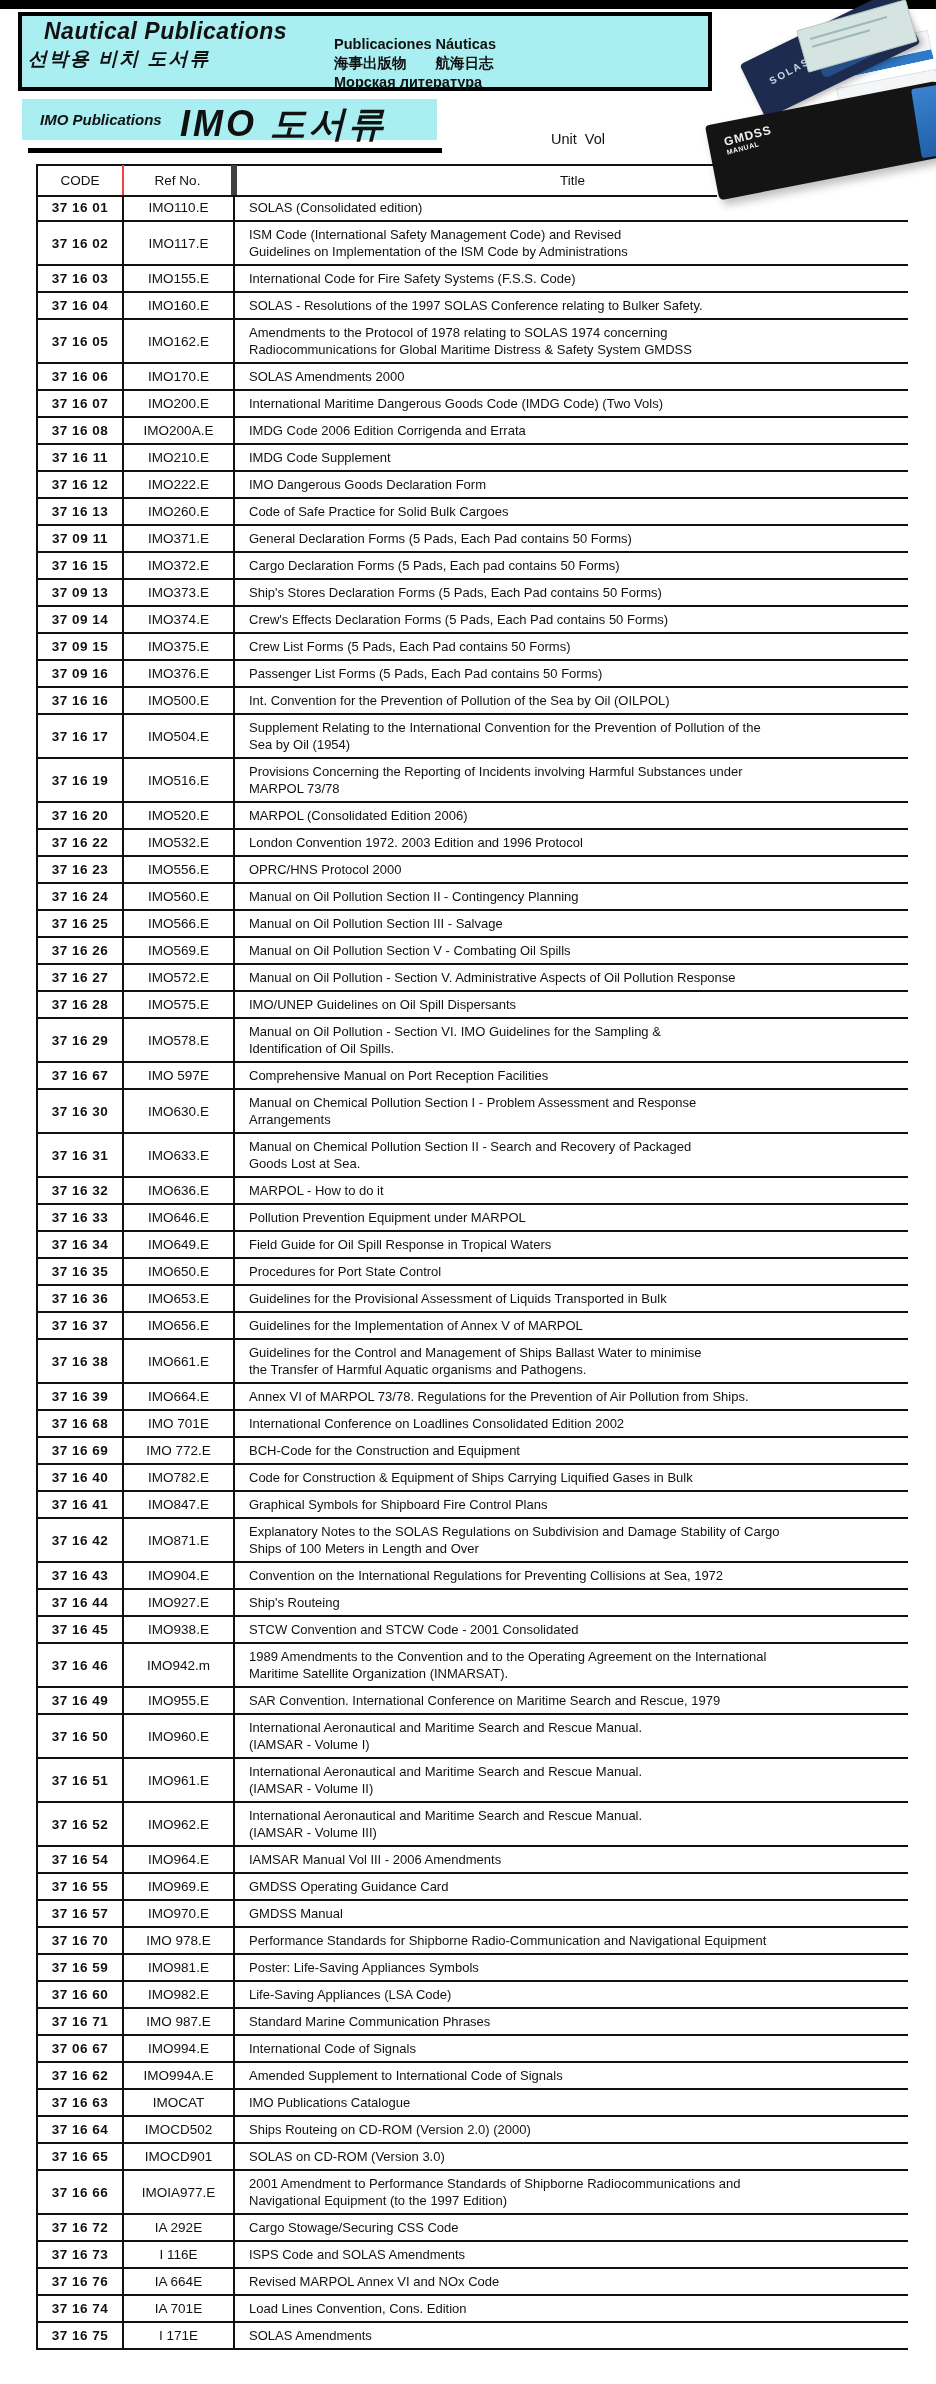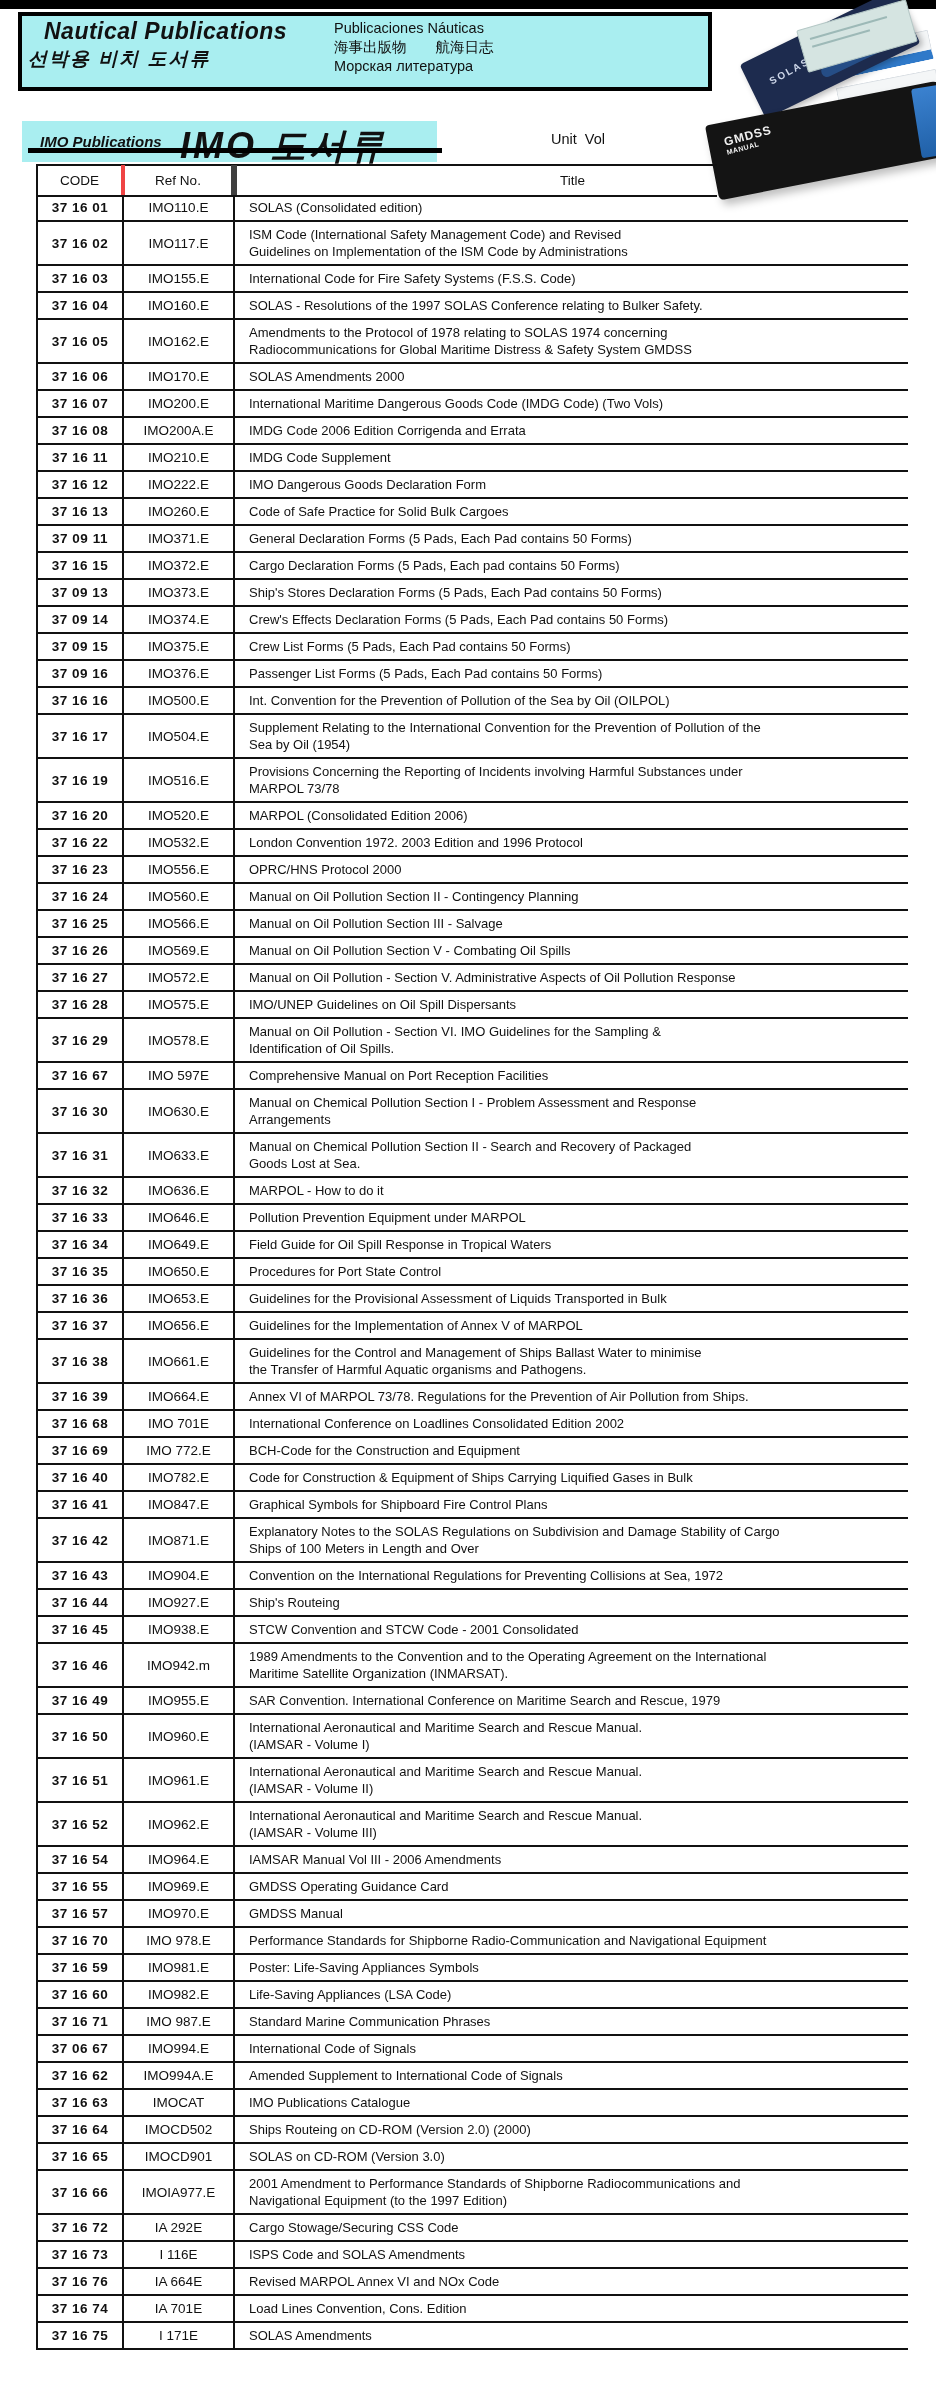--- a/index.html
+++ b/index.html
@@ -28,22 +28,22 @@
     position: absolute; left: 22px; top: 2px;
     font-size: 23px; font-weight: bold; font-style: italic;
     letter-spacing: 0.5px; white-space: nowrap;
   }
   .banner-title-ko {
     position: absolute; left: 6px; top: 30px;
     font-size: 19px; font-weight: bold; font-style: italic;
     letter-spacing: 2px; white-space: nowrap;
   }
   .banner-sub {
-    position: absolute; left: 312px; top: 3px;
-    font-size: 14.5px; line-height: 19px; white-space: pre;
+    position: absolute; left: 312px; top: 19px;
+    font-size: 14.5px; line-height: 19px; white-space: pre; font-weight: bold;
   }
 
   
   .photo { position: absolute; left: 710px; top: 16px; width: 226px; height: 202px; }
   .photo .pageblock {
     position: absolute; background: #f4f6f7;
     border: 1px solid #d9dee3; border-radius: 2px;
   }
   .photo .p1 { left: 118px; top: 24px; width: 104px; height: 30px; transform: rotate(-12deg); border-bottom: 10px solid #2f79c9; }
   .photo .p2 { left: 128px; top: 62px; width: 102px; height: 34px; transform: rotate(-11deg); border-bottom: 12px solid #3c86d8; }
@@ -80,21 +80,21 @@
   }
   .photo .book-black .lbl small { font-size: 7px; letter-spacing: 0.5px; }
   .photo .book-black .edge {
     position: absolute; right: -4px; top: 4px; width: 38px; height: 70px;
     background: linear-gradient(175deg, #3b82d0 0%, #1f5fa6 100%);
     border-radius: 3px; transform: rotate(2deg);
   }
 
   
   .section-band {
-    position: absolute; left: 22px; top: 121px;
+    position: absolute; left: 22px; top: 99px;
     width: 415px; height: 41px;
     background: #a9eef0;
   }
   .section-label-en {
     position: absolute; left: 18px; top: 12px;
     font-size: 15px; font-weight: bold; font-style: italic; white-space: nowrap;
   }
   .section-label-ko {
     position: absolute; left: 158px; top: 1px;
     font-size: 36px; font-weight: bold; font-style: italic;
@@ -110,21 +110,21 @@
     width: 871px;
     border-collapse: collapse; table-layout: fixed;
   }
   .pub-table col.w-code  { width: 86px; }
   .pub-table col.w-ref   { width: 111px; }
   .pub-table col.w-title { width: 674px; }
   .pub-table th {
     height: 30px; font-weight: normal; font-size: 13.5px;
     text-align: center; vertical-align: middle;
   }
-  .pub-table th.h-code { border-left: 2px solid #111; border-right: 4px solid #ef4444; border-radius: 11px; }
+  .pub-table th.h-code { border-left: 2px solid #111; border-right: 2px solid #ef4444; border-radius: 11px; }
   .pub-table th.h-ref  { border-right: 6px solid #404040; }
   .pub-table td { border-bottom: 2px solid #111; vertical-align: middle; }
   .pub-table td.c-code {
     border-left: 2px solid #111; border-right: 2px solid #111;
     font-weight: bold; font-size: 13.5px; text-align: center; padding: 4px 2px;
     letter-spacing: 0.5px;
   }
   .pub-table td.c-ref {
     border-right: 2px solid #111;
     font-size: 13.5px; text-align: center; padding: 4px 2px;

